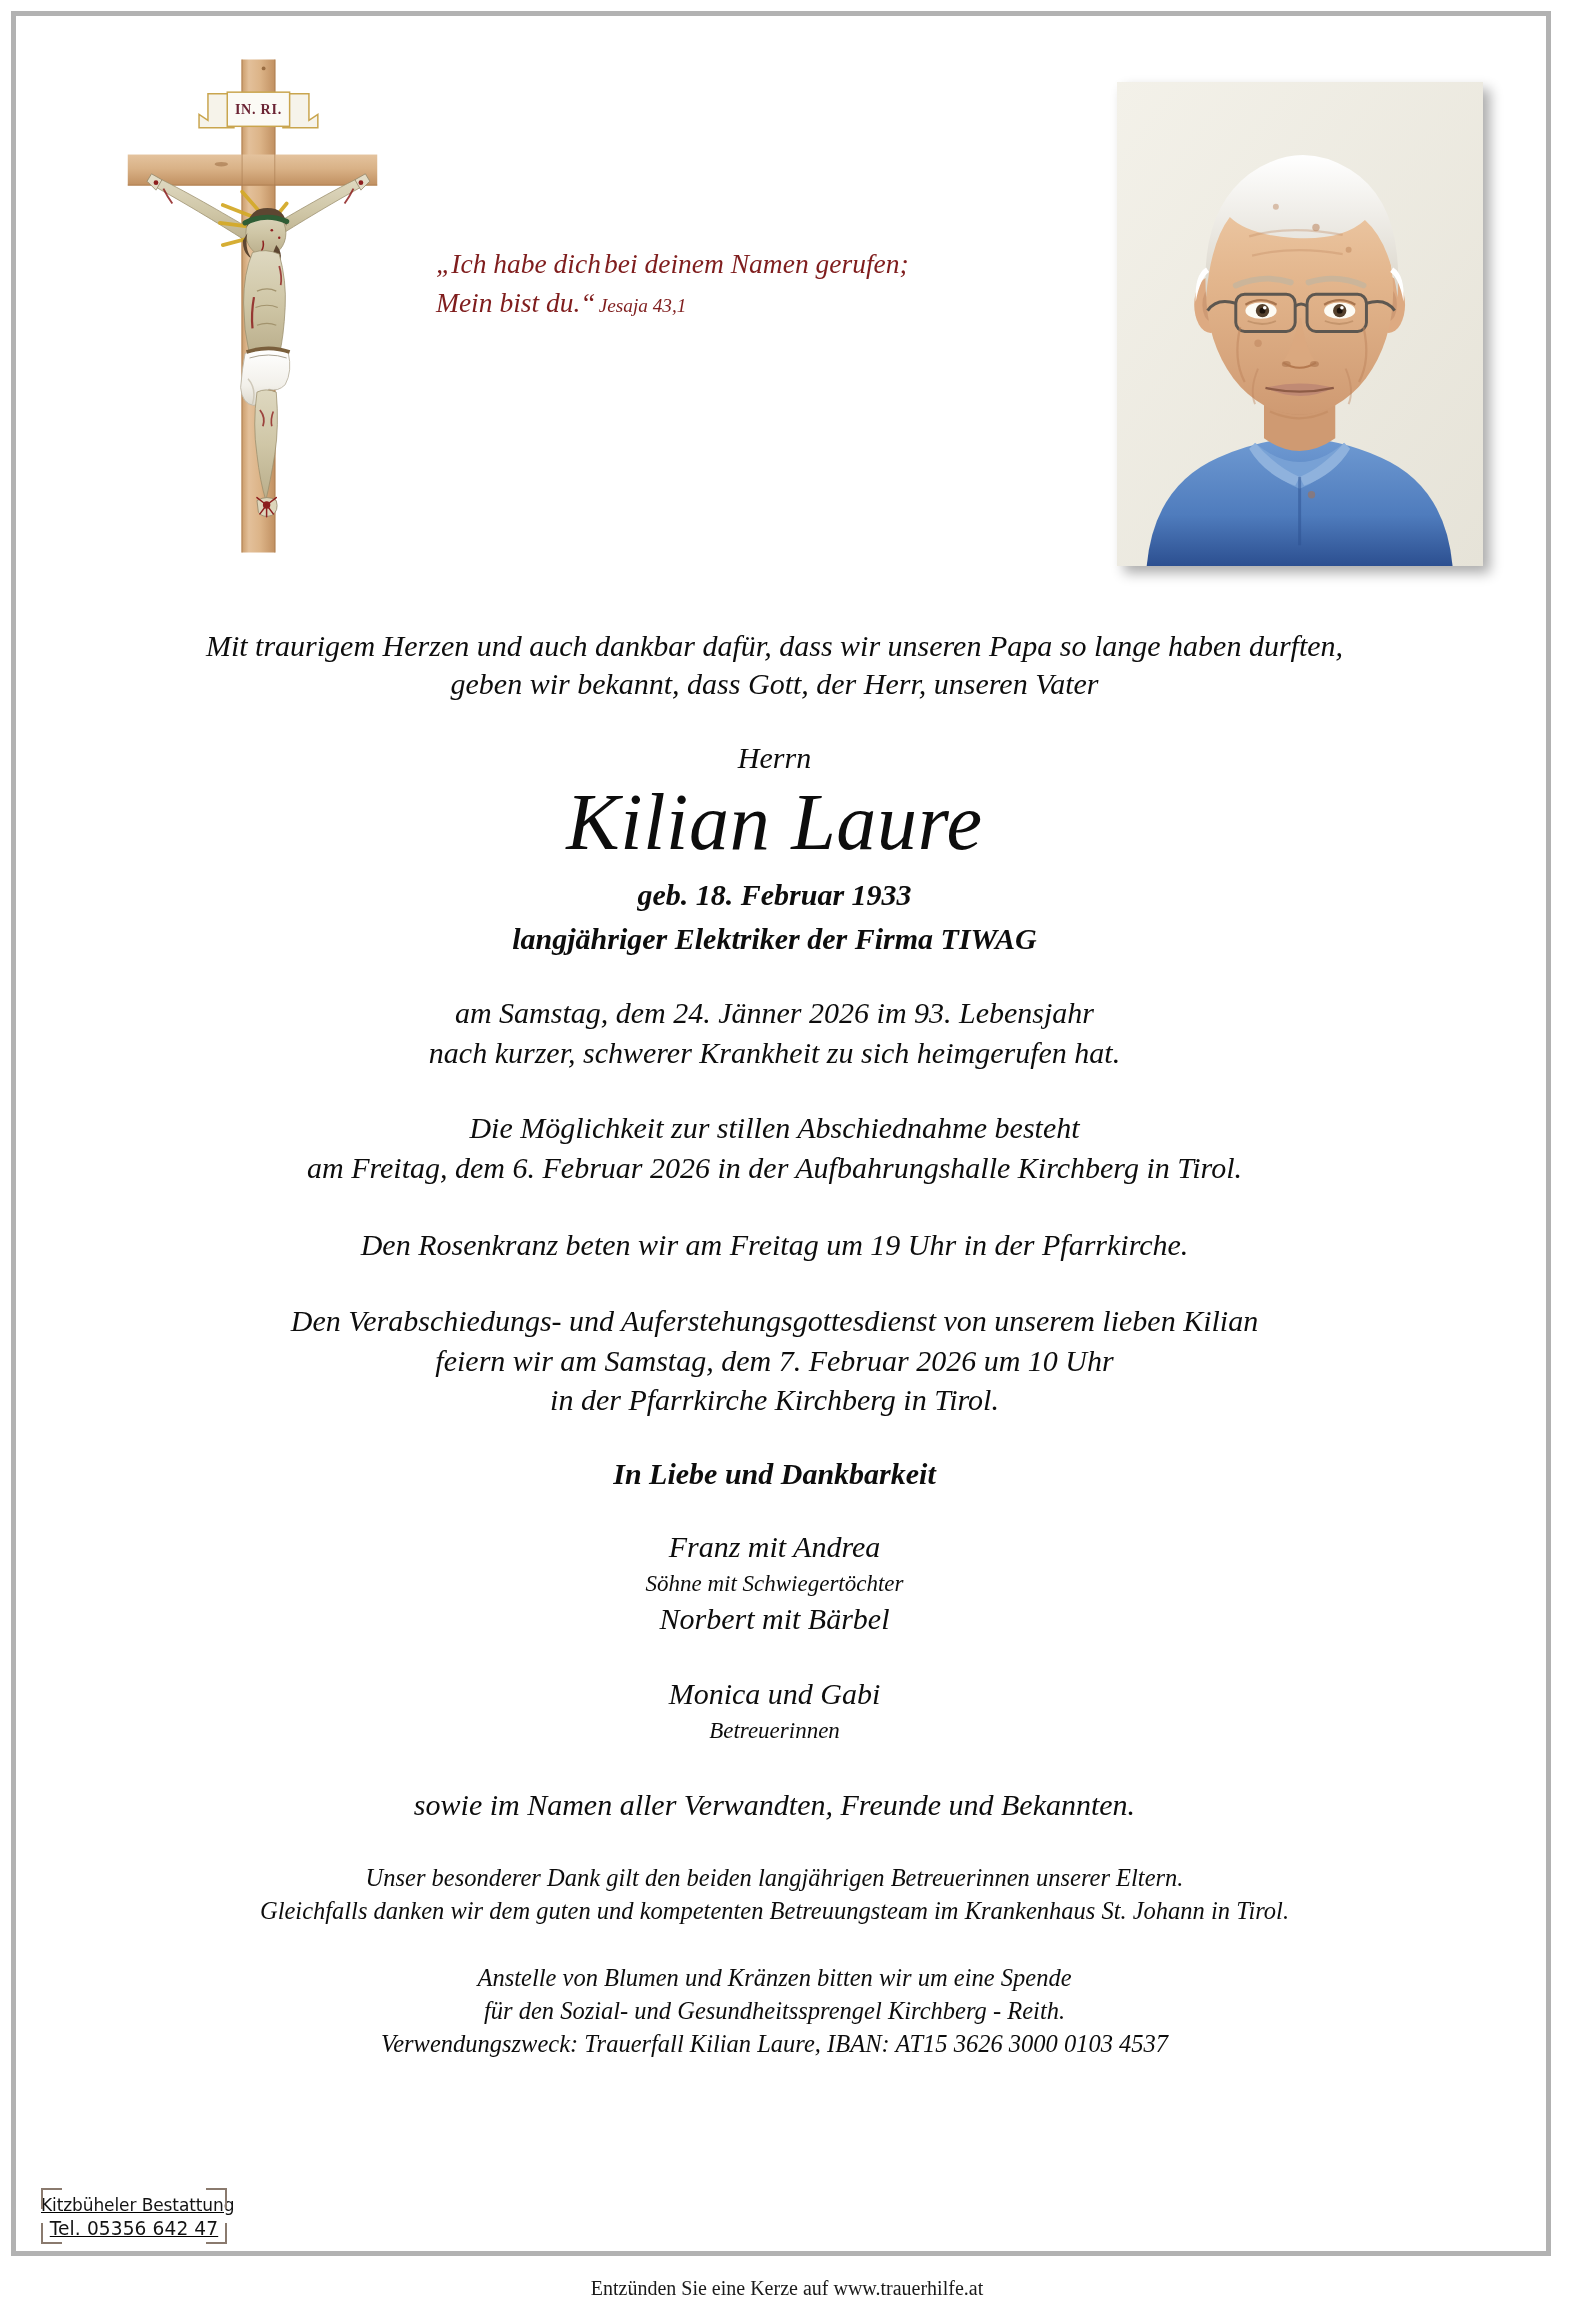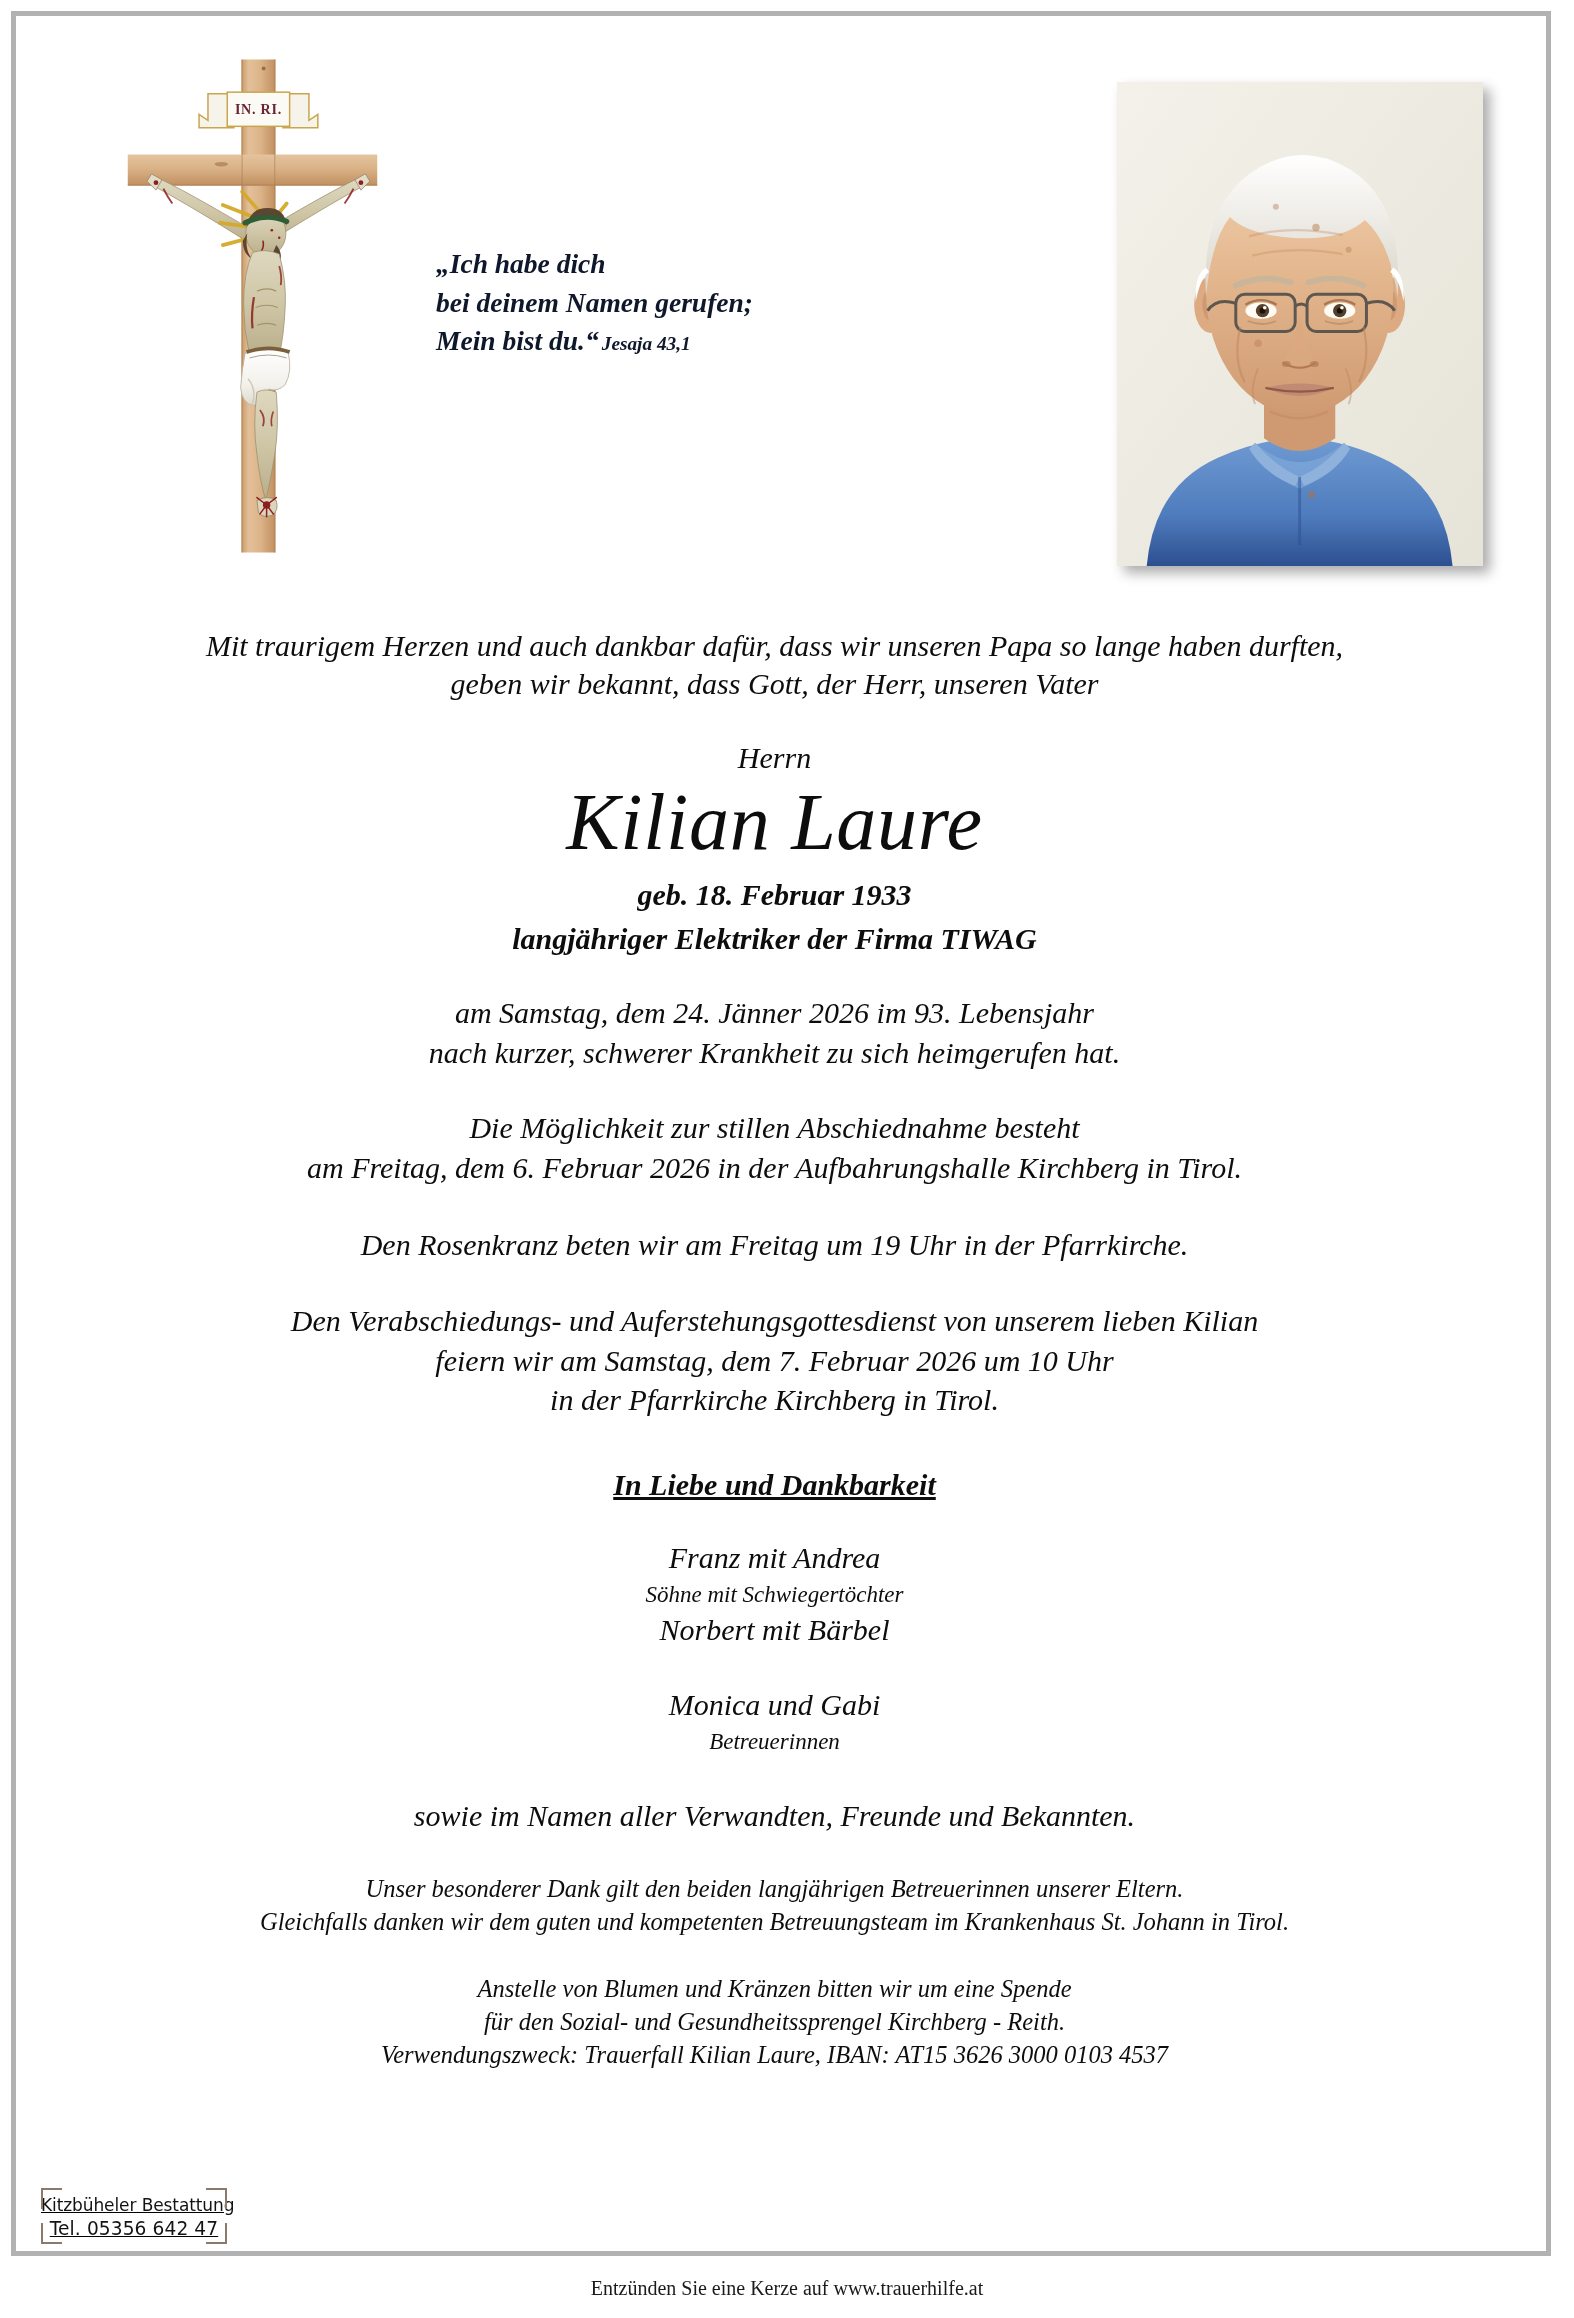--- a/index.html
+++ b/index.html
@@ -44,22 +44,22 @@
   }
   #crucifix svg { display: block; width: 100%; height: 100%; }
 
   
   #quote {
     position: absolute;
     left: 436px;
     top: 245px;
     width: 475px;
     font-style: italic;
-    font-weight: bold;
-    color: #0f172a;
+    font-weight: normal;
+    color: #7f1d1d;
   }
   #quote .q-line {
     font-size: 27.5px;
     line-height: 1.40;
     white-space: nowrap;
   }
   #quote .q-ref {
     font-size: 19.3px;
     line-height: 1.40;
     margin-top: 7.4px;
@@ -95,21 +95,21 @@
   .intro      { font-size: 30px; line-height: 1.28; }
   .herrn      { font-size: 30px; line-height: 1.2; margin-top: 36px; }
   .bigname    { font-size: 80px; line-height: 1.05; margin-top: 4.5px; letter-spacing: 0.7px; }
   .born       { font-size: 30px; font-weight: bold; line-height: 1.25; margin-top: 12px; }
   .job        { font-size: 30px; font-weight: bold; line-height: 1.25; margin-top: 6px; }
   .died       { font-size: 30px; line-height: 1.32; margin-top: 36px; }
   .viewing    { font-size: 30px; line-height: 1.32; margin-top: 36px; }
   .rosary     { font-size: 30px; line-height: 1.32; margin-top: 37px; }
   .service    { font-size: 30px; line-height: 1.32; margin-top: 37px; }
   .places     { font-size: 24.5px; line-height: 1.3; margin-top: 39px; }
-  .love       { font-size: 30px; font-weight: bold; line-height: 1.3; margin-top: 45px; text-decoration: underline; }
+  .love       { font-size: 30px; font-weight: bold; line-height: 1.3; margin-top: 34px; }
   .fam-name   { font-size: 30px; line-height: 1.30; margin-top: 34px; }
   .fam-name2  { font-size: 30px; line-height: 1.30; }
   .fam-role   { font-size: 23px; line-height: 1.30; margin-top: 3px; }
   .fam-name3  { font-size: 30px; line-height: 1.30; margin-top: 36px; }
   .allnames   { font-size: 30px; line-height: 1.30; margin-top: 39px; }
   .thanks     { font-size: 24.5px; line-height: 1.35; margin-top: 37px; }
   .donation   { font-size: 24.5px; line-height: 1.35; margin-top: 34px; }
 
   
   #stamp {

